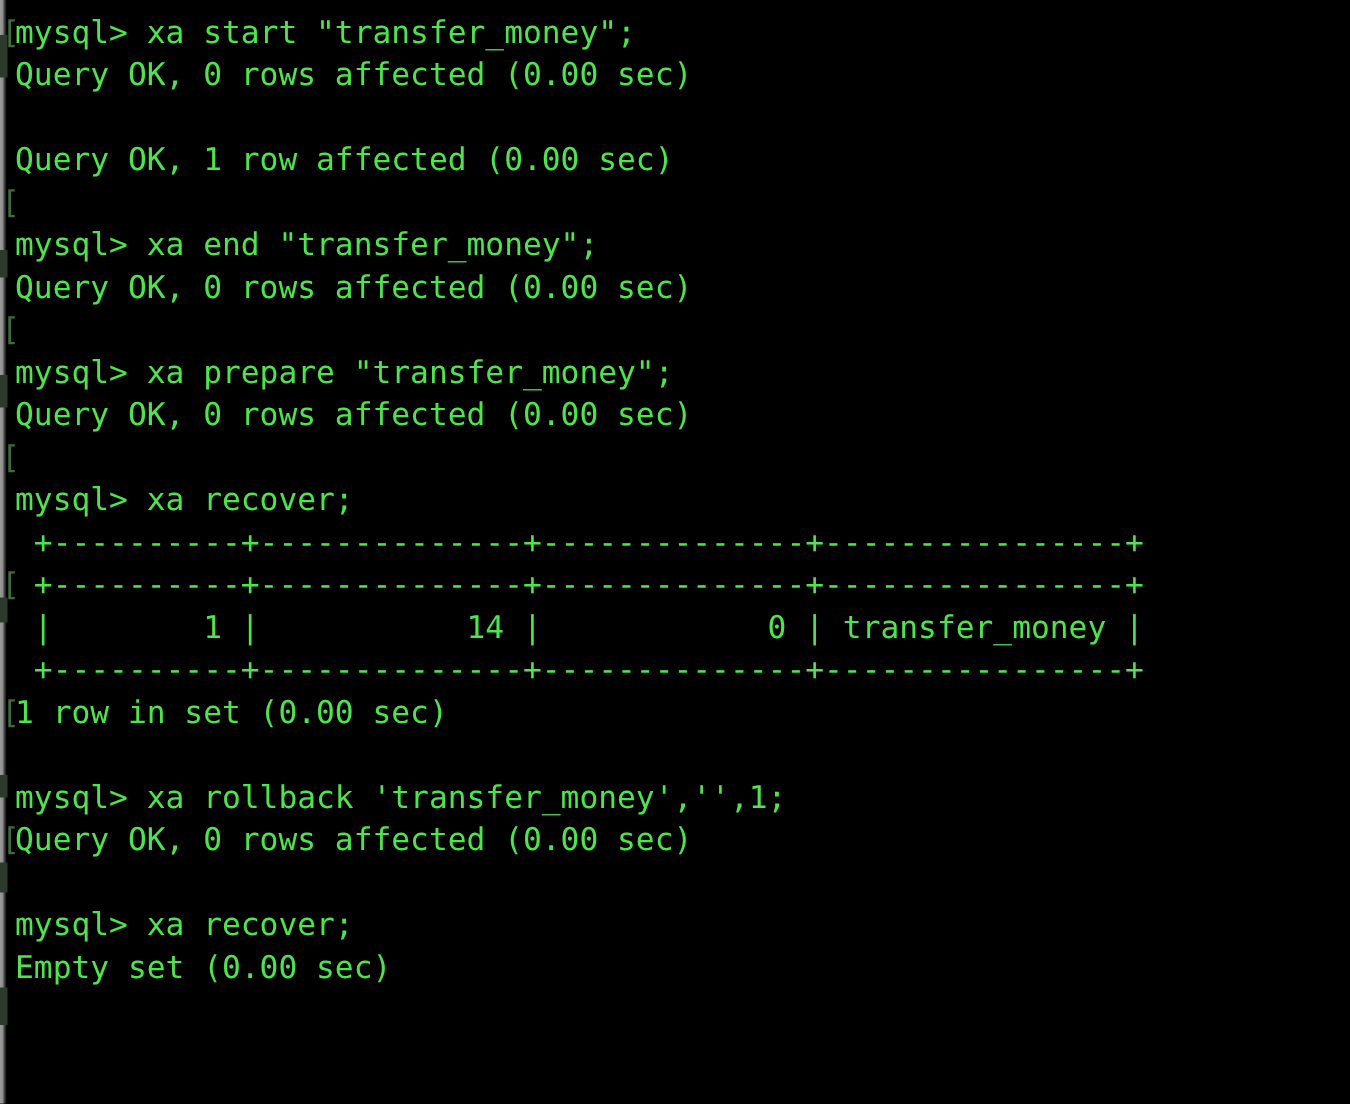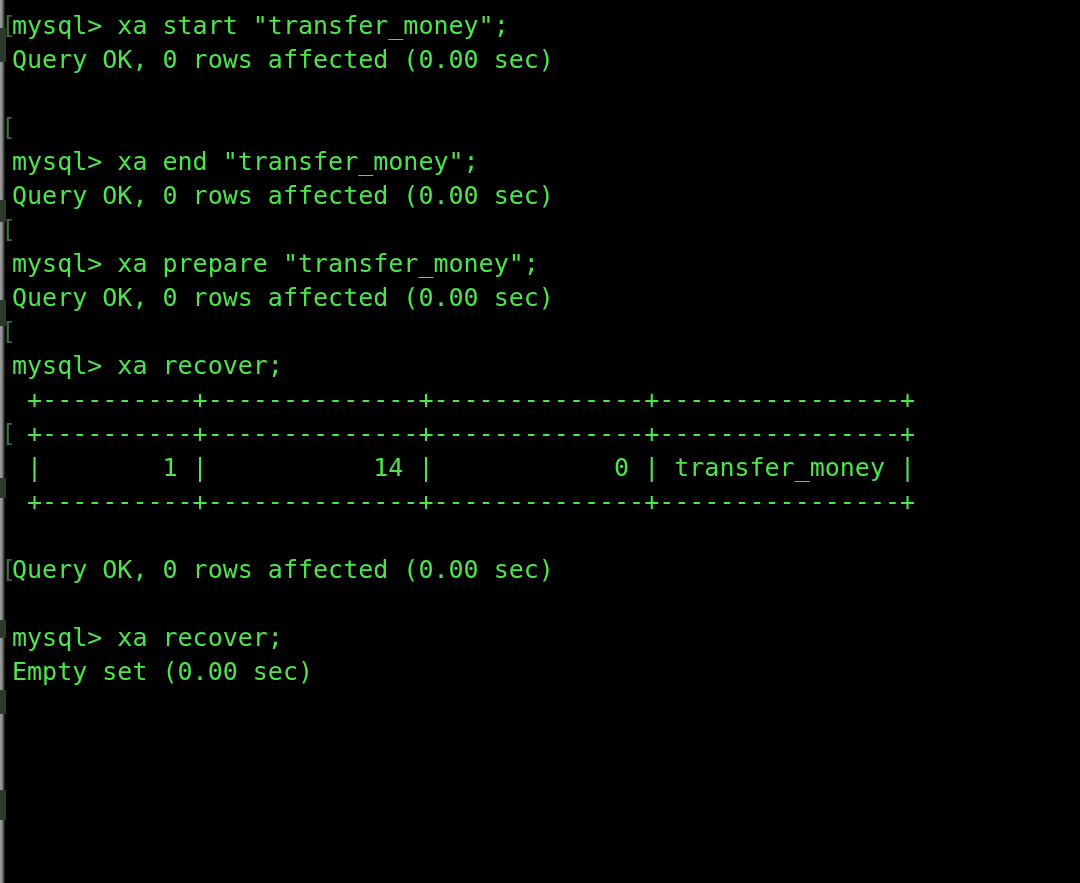--- a/index.html
+++ b/index.html
@@ -87,32 +87,35 @@
   <div class="edge-fleck" style="top:300px;height:26px;"></div>
   <div class="edge-fleck" style="top:478px;height:20px;"></div>
   <div class="edge-fleck" style="top:620px;height:18px;"></div>
   <div class="edge-fleck" style="top:690px;height:24px;"></div>
   <div class="edge-fleck" style="top:790px;height:30px;"></div>
 
   <div class="screen" id="screen">
       <div class="line ghost">mysql&gt; xa start "transfer_money";</div>
       <div class="line">Query OK, 0 rows affected (0.00 sec)</div>
       <div class="line blank"></div>
+      <div class="line">Query OK, 1 row affected (0.00 sec)</div>
       <div class="line ghost blank"></div>
       <div class="line">mysql&gt; xa end "transfer_money";</div>
       <div class="line">Query OK, 0 rows affected (0.00 sec)</div>
       <div class="line ghost blank"></div>
       <div class="line">mysql&gt; xa prepare "transfer_money";</div>
       <div class="line">Query OK, 0 rows affected (0.00 sec)</div>
       <div class="line ghost blank"></div>
       <div class="line">mysql&gt; xa recover;</div>
       <div class="line"> +----------+--------------+--------------+----------------+</div>
       <div class="line ghost"> +----------+--------------+--------------+----------------+</div>
       <div class="line"> |        1 |           14 |            0 | transfer_money |</div>
       <div class="line"> +----------+--------------+--------------+----------------+</div>
+      <div class="line ghost">1 row in set (0.00 sec)</div>
       <div class="line blank"></div>
+      <div class="line">mysql&gt; xa rollback 'transfer_money','',1;</div>
       <div class="line ghost">Query OK, 0 rows affected (0.00 sec)</div>
       <div class="line blank"></div>
       <div class="line">mysql&gt; xa recover;</div>
       <div class="line">Empty set (0.00 sec)</div>
     </div>
 
 </div>
 
 </body></html>

